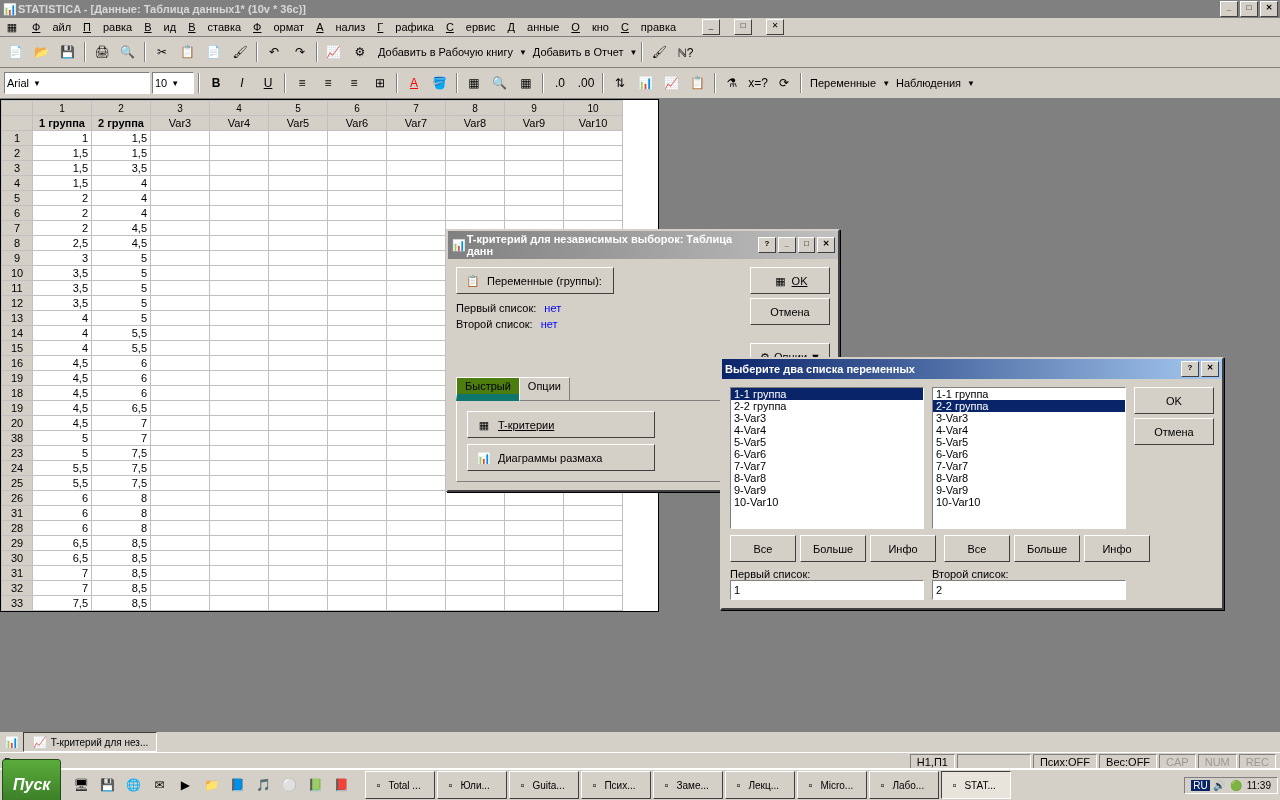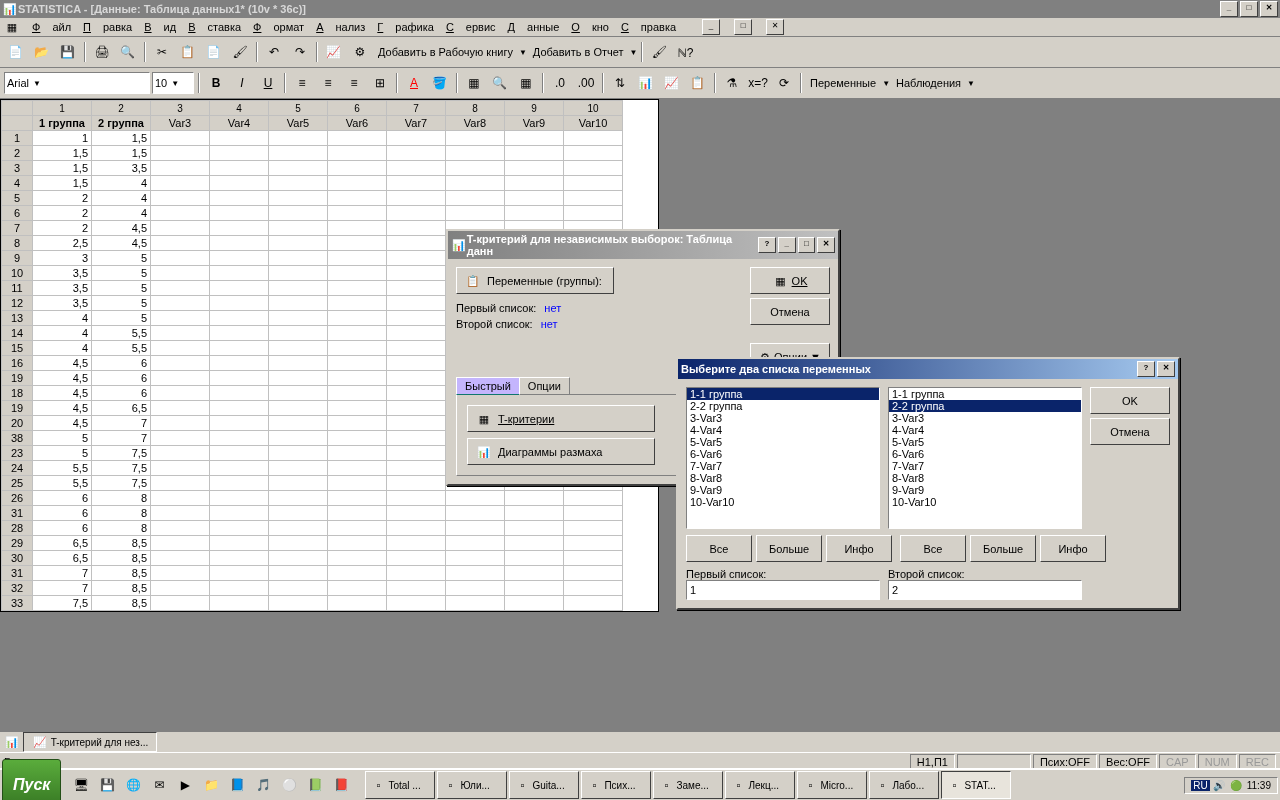--- a/index.html
+++ b/index.html
@@ -29,21 +29,21 @@
 .dialog .dtitle .spacer{flex:1}
 .dialog .dbody{padding:8px}
 .btn3d{background:#d4d0c8;border:1px solid;border-color:#fff #404040 #404040 #fff;padding:2px 8px;min-width:60px;height:21px;font-size:11px;display:inline-flex;align-items:center;justify-content:center;cursor:default}
 .btn3d.wide{min-width:140px;justify-content:flex-start;gap:6px}
 .listbox{background:#fff;border:1px solid;border-color:#808080 #fff #fff #808080;height:140px;overflow:auto;font-size:11px}
 .listbox div{padding:0 3px;cursor:default}
 .listbox .sel{background:#0a246a;color:#fff}
 .field{background:#fff;border:1px solid;border-color:#808080 #fff #fff #808080;height:18px;padding:0 3px;font-size:11px;display:flex;align-items:center}
 .tabstrip{display:flex;border-bottom:1px solid #808080;margin-top:6px}
 .tab{background:#d4d0c8;border:1px solid;border-color:#fff #808080 #808080 #fff;padding:2px 8px;margin-right:-1px;position:relative;top:1px;font-size:11px}
-.tab.active{border-bottom:1px solid #0f766e;background:#c4b5fd}
+.tab.active{border-bottom:7px solid #0f766e;background:#4d7c0f}
 .statusbar{background:#d4d0c8;border-top:1px solid #fff;height:18px;display:flex;align-items:center;font-size:11px;padding:0 4px;gap:2px}
 .statusbar .cell{border:1px solid;border-color:#808080 #fff #fff #808080;padding:0 6px;height:15px;display:flex;align-items:center}
 .taskbar{background:linear-gradient(#3e9548,#225b2a);height:30px;display:flex;align-items:center;padding:0 2px;gap:2px;position:absolute;bottom:0;left:0;right:0}
 .taskbar-classic{background:#d4d0c8;border-top:2px solid #fff}
 .startbtn{background:linear-gradient(#5aac3c,#357522);color:#fff;font-weight:bold;font-style:italic;padding:16px 10px;border-radius:3px;font-size:16px;border:1px solid #234f17}
 .taskbtn{background:#d4d0c8;border:1px solid;border-color:#fff #404040 #404040 #fff;padding:2px 4px;font-size:10px;min-width:60px;max-width:80px;white-space:nowrap;overflow:hidden;height:22px;display:flex;align-items:center;gap:2px}
 .taskbtn.active{border-color:#404040 #fff #fff #404040;background:#e8e4dc}
 .tray{margin-left:auto;background:#d4d0c8;border:1px solid;border-color:#808080 #fff #fff #808080;padding:2px 6px;display:flex;align-items:center;gap:4px;font-size:10px}
 .docbar{background:#d4d0c8;height:20px;display:flex;align-items:center;padding:0 4px;border-top:1px solid #808080}
 .doctab{background:#d4d0c8;border:1px solid;border-color:#404040 #fff #fff #404040;padding:1px 8px;font-size:10px}
@@ -656,21 +656,21 @@
         </div>
         <div style="height:6px"></div>
         <div class="btn3d wide" style="width:170px">
           <span class="ico">📊</span>
           <span>Диаграммы размаха</span>
         </div>
       </div>
     </div>
   </div>
 
-  <div class="dialog" style="left:676px;top:258px;width:500px">
+  <div class="dialog" style="left:720px;top:258px;width:500px">
     <div class="dtitle">
       <span>Выберите два списка переменных</span>
       <span class="spacer"></span>
       <span class="winbtn">?</span>
       <span class="winbtn">✕</span>
     </div>
     <div class="dbody">
       <div style="display:flex;gap:8px">
         <div style="flex:1">
           <div class="listbox" id="list1">

